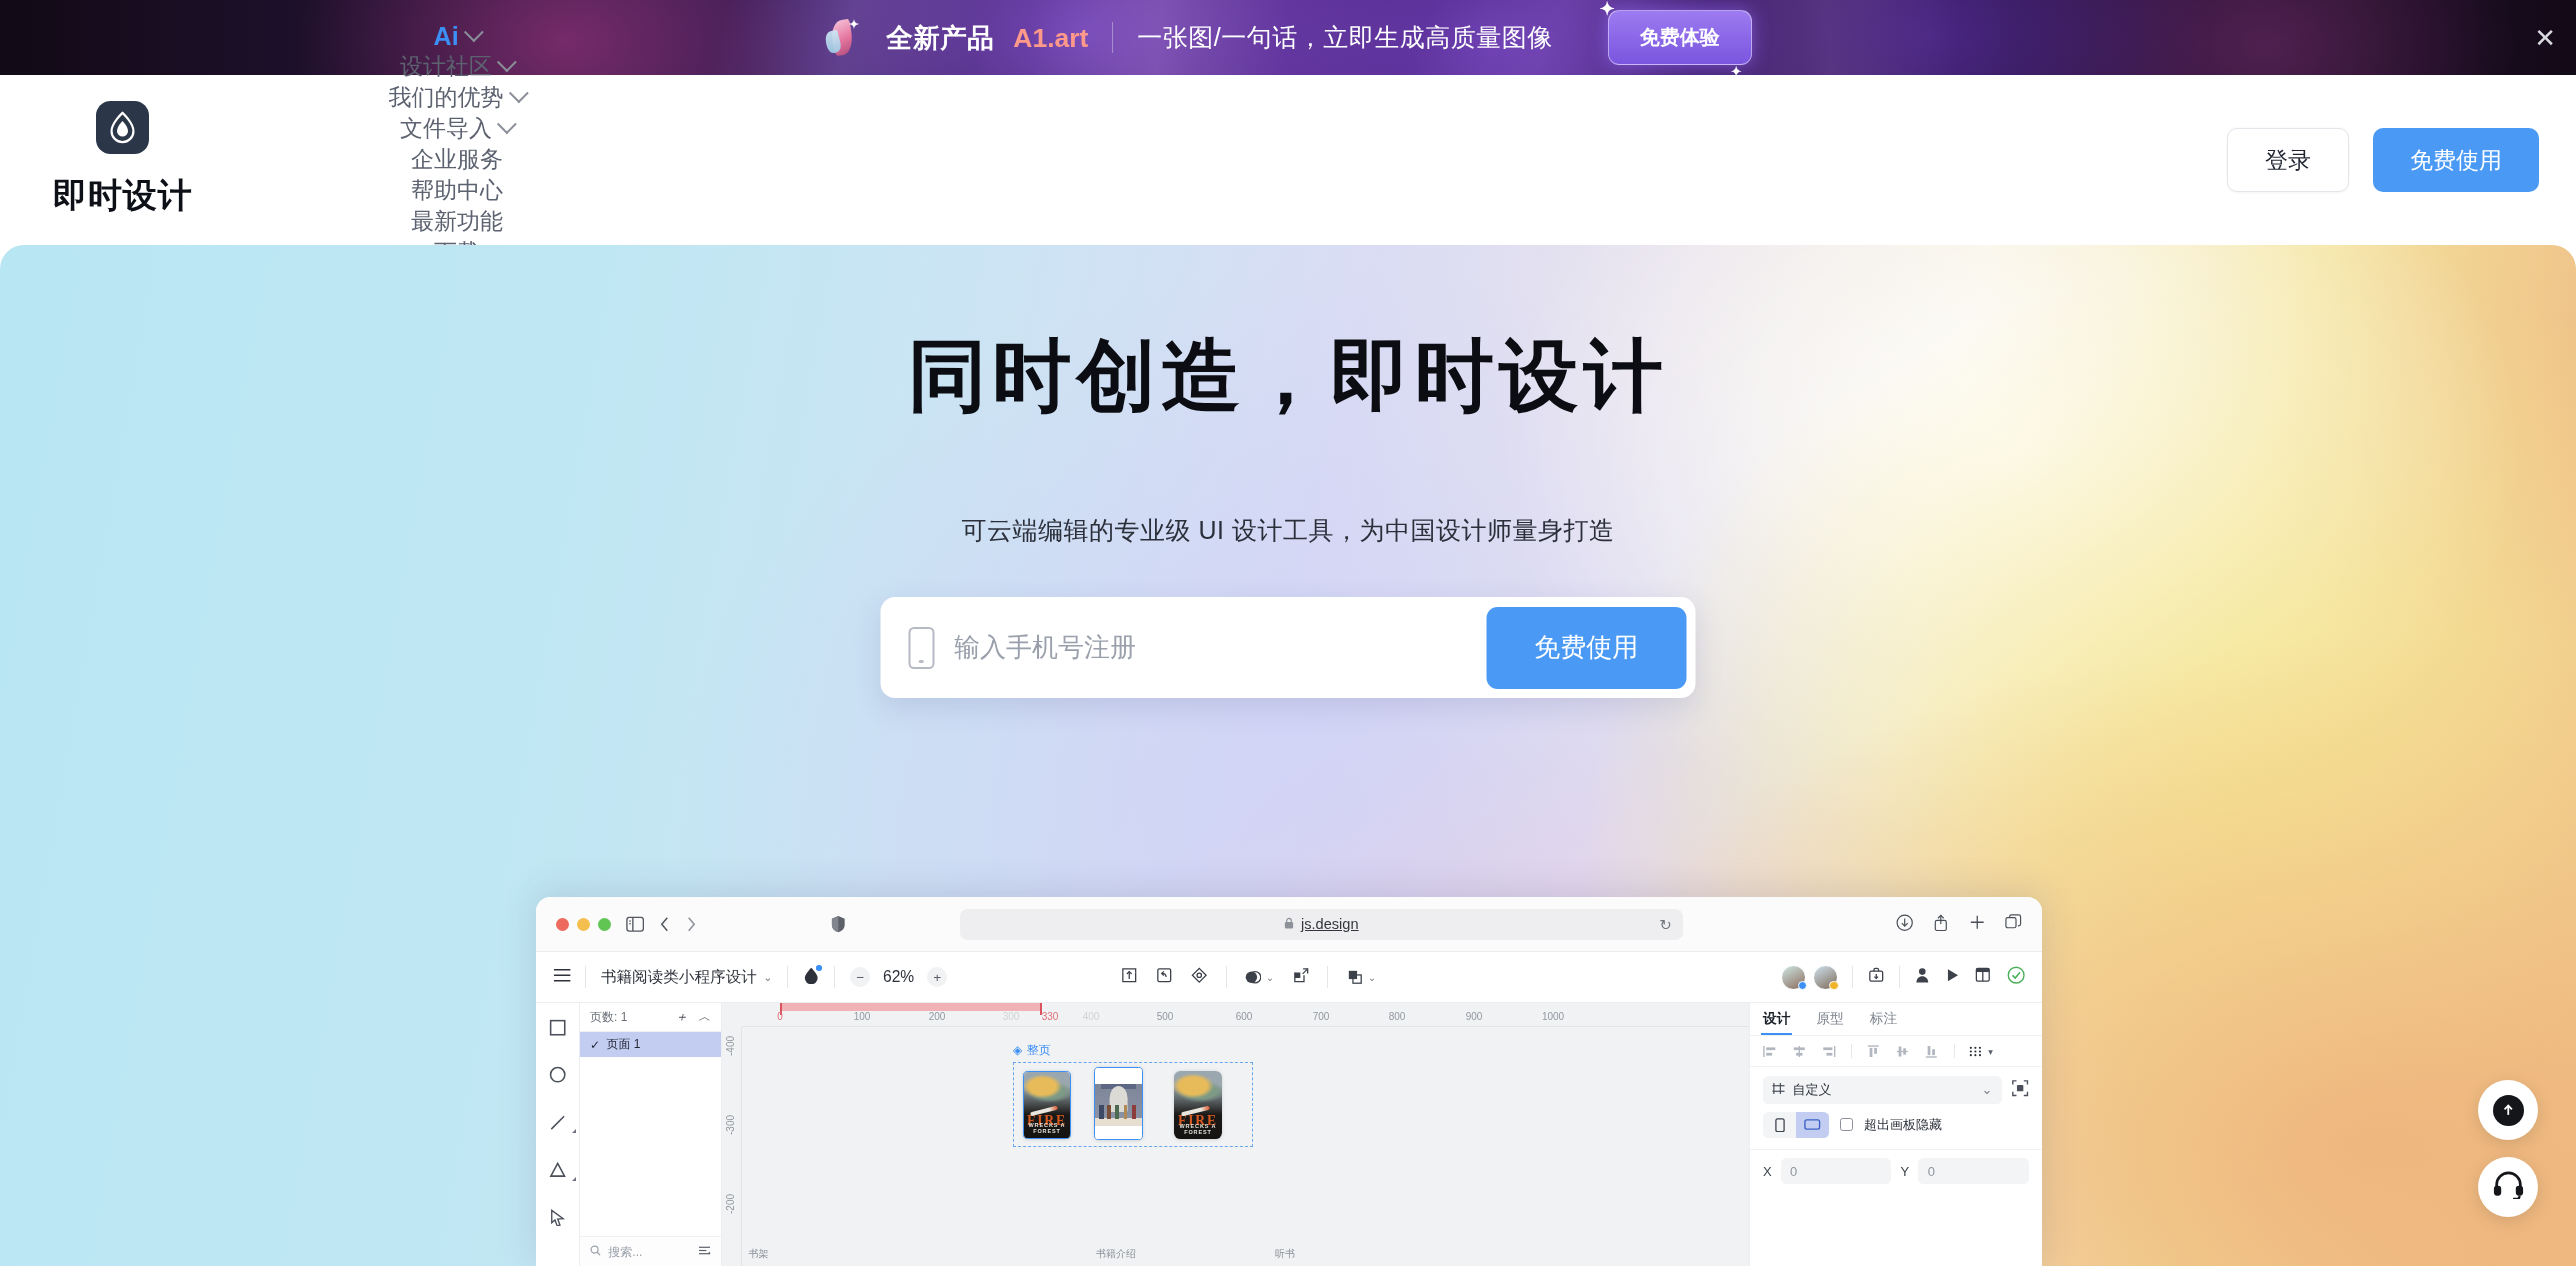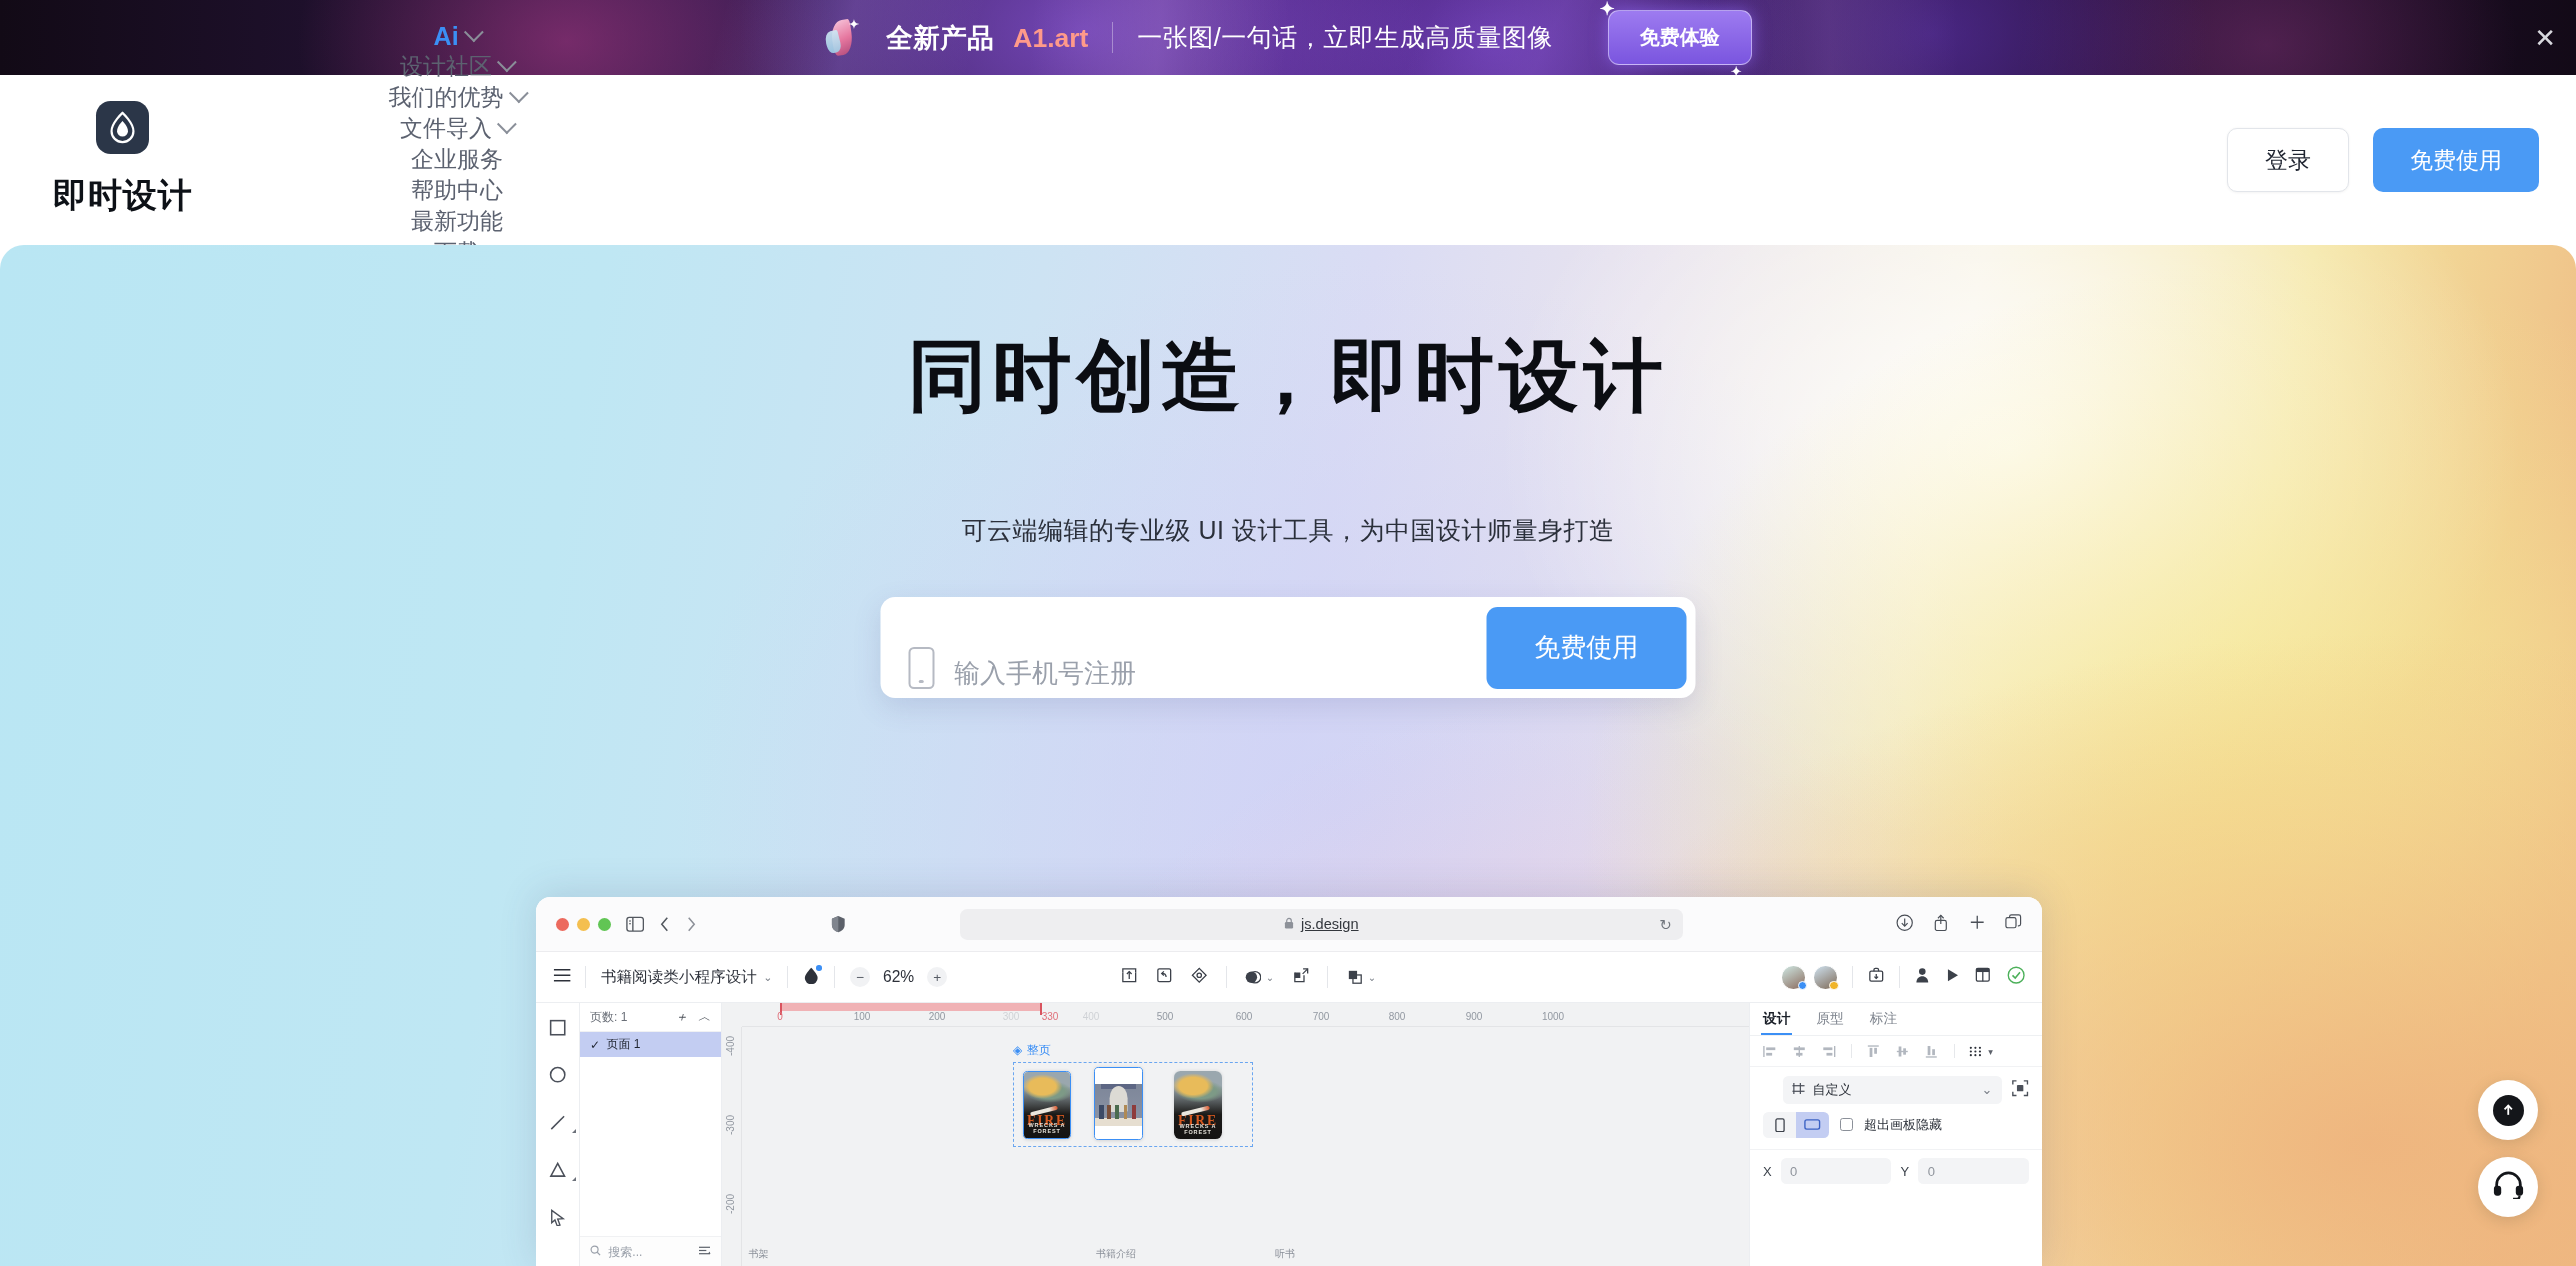--- a/index.html
+++ b/index.html
@@ -118,21 +118,21 @@
   .hero-sub{
     position:absolute; top:265px; left:0; right:0; text-align:center;
     font-size:25px; color:#2a2f3a; line-height:1.62; letter-spacing:0.5px;
   }
 
   
   .signup{
     position:absolute; top:352px; left:50%; transform:translateX(-50%);
     width:815px; height:101px; background:#fff; border-radius:14.6px;
     box-shadow:0 9.2px 27.5px rgba(80,90,140,.16);
-    display:flex; align-items:flex-end; padding:9.2px 9.2px 9.2px 27.5px;
+    display:flex; align-items:center; padding:9.2px 9.2px 9.2px 27.5px;
   }
   .phone-ico{
     width:26px; height:42px; border:2.3px solid #b6bac3; border-radius:5.5px;
     position:relative; flex:none;
   }
   .phone-ico::after{
     content:""; position:absolute; left:50%; bottom:3.7px; transform:translateX(-50%);
     width:5.5px; height:2.7px; background:#b6bac3; border-radius:1.8px;
   }
   .signup-input{
@@ -307,21 +307,21 @@
   }
 
   .rightpanel{ width:293px; background:#fff; border-left:0.9px solid #eceef1; display:flex; flex-direction:column; }
   .rp-tabs{ height:33px; display:flex; align-items:center; gap:26px; padding:0 13px; border-bottom:0.9px solid #eef0f2; }
   .rp-tab{ font-size:13.7px; color:#7c828c; height:100%; display:flex; align-items:center; cursor:pointer; position:relative; }
   .rp-tab.active{ color:#1b2029; font-weight:600; }
   .rp-tab.active::after{ content:""; position:absolute; left:-1.8px; right:-1.8px; bottom:0; height:2.3px; background:#3b8ff5; }
   .rp-align{ height:31px; display:flex; align-items:center; gap:14.6px; padding:0 13px; border-bottom:0.9px solid #f1f2f4; color:#b2b7bf; }
   .rp-align svg{ display:block; }
   .rp-align .sep{ width:0.9px; height:14.6px; background:#e6e8eb; }
-  .rp-row{ padding:9.2px 13px 0; display:flex; align-items:center; gap:9.2px;margin-left:20px; }
+  .rp-row{ padding:9.2px 13px 0; display:flex; align-items:center; gap:9.2px; }
   .rp-select{
     flex:1; height:27.5px; background:#f3f4f6; border-radius:5.5px; display:flex;
     align-items:center; padding:0 9.2px; gap:7.3px; font-size:13px; color:#2b3039; cursor:pointer;
   }
   .rp-select .dn{ margin-left:auto; color:#777c85; }
   .rp-row2{ padding:8.2px 13px 0; display:flex; align-items:center; gap:11px; }
   .seg{ display:flex; background:#f3f4f6; border-radius:5.5px; overflow:hidden; }
   .seg div{ width:33px; height:26px; display:flex; align-items:center; justify-content:center; cursor:pointer; }
   .seg div.on{ background:#c3cdf2; }
   .cb{ width:13px; height:13px; border:1.5px solid #8b9099; border-radius:2.7px; }

